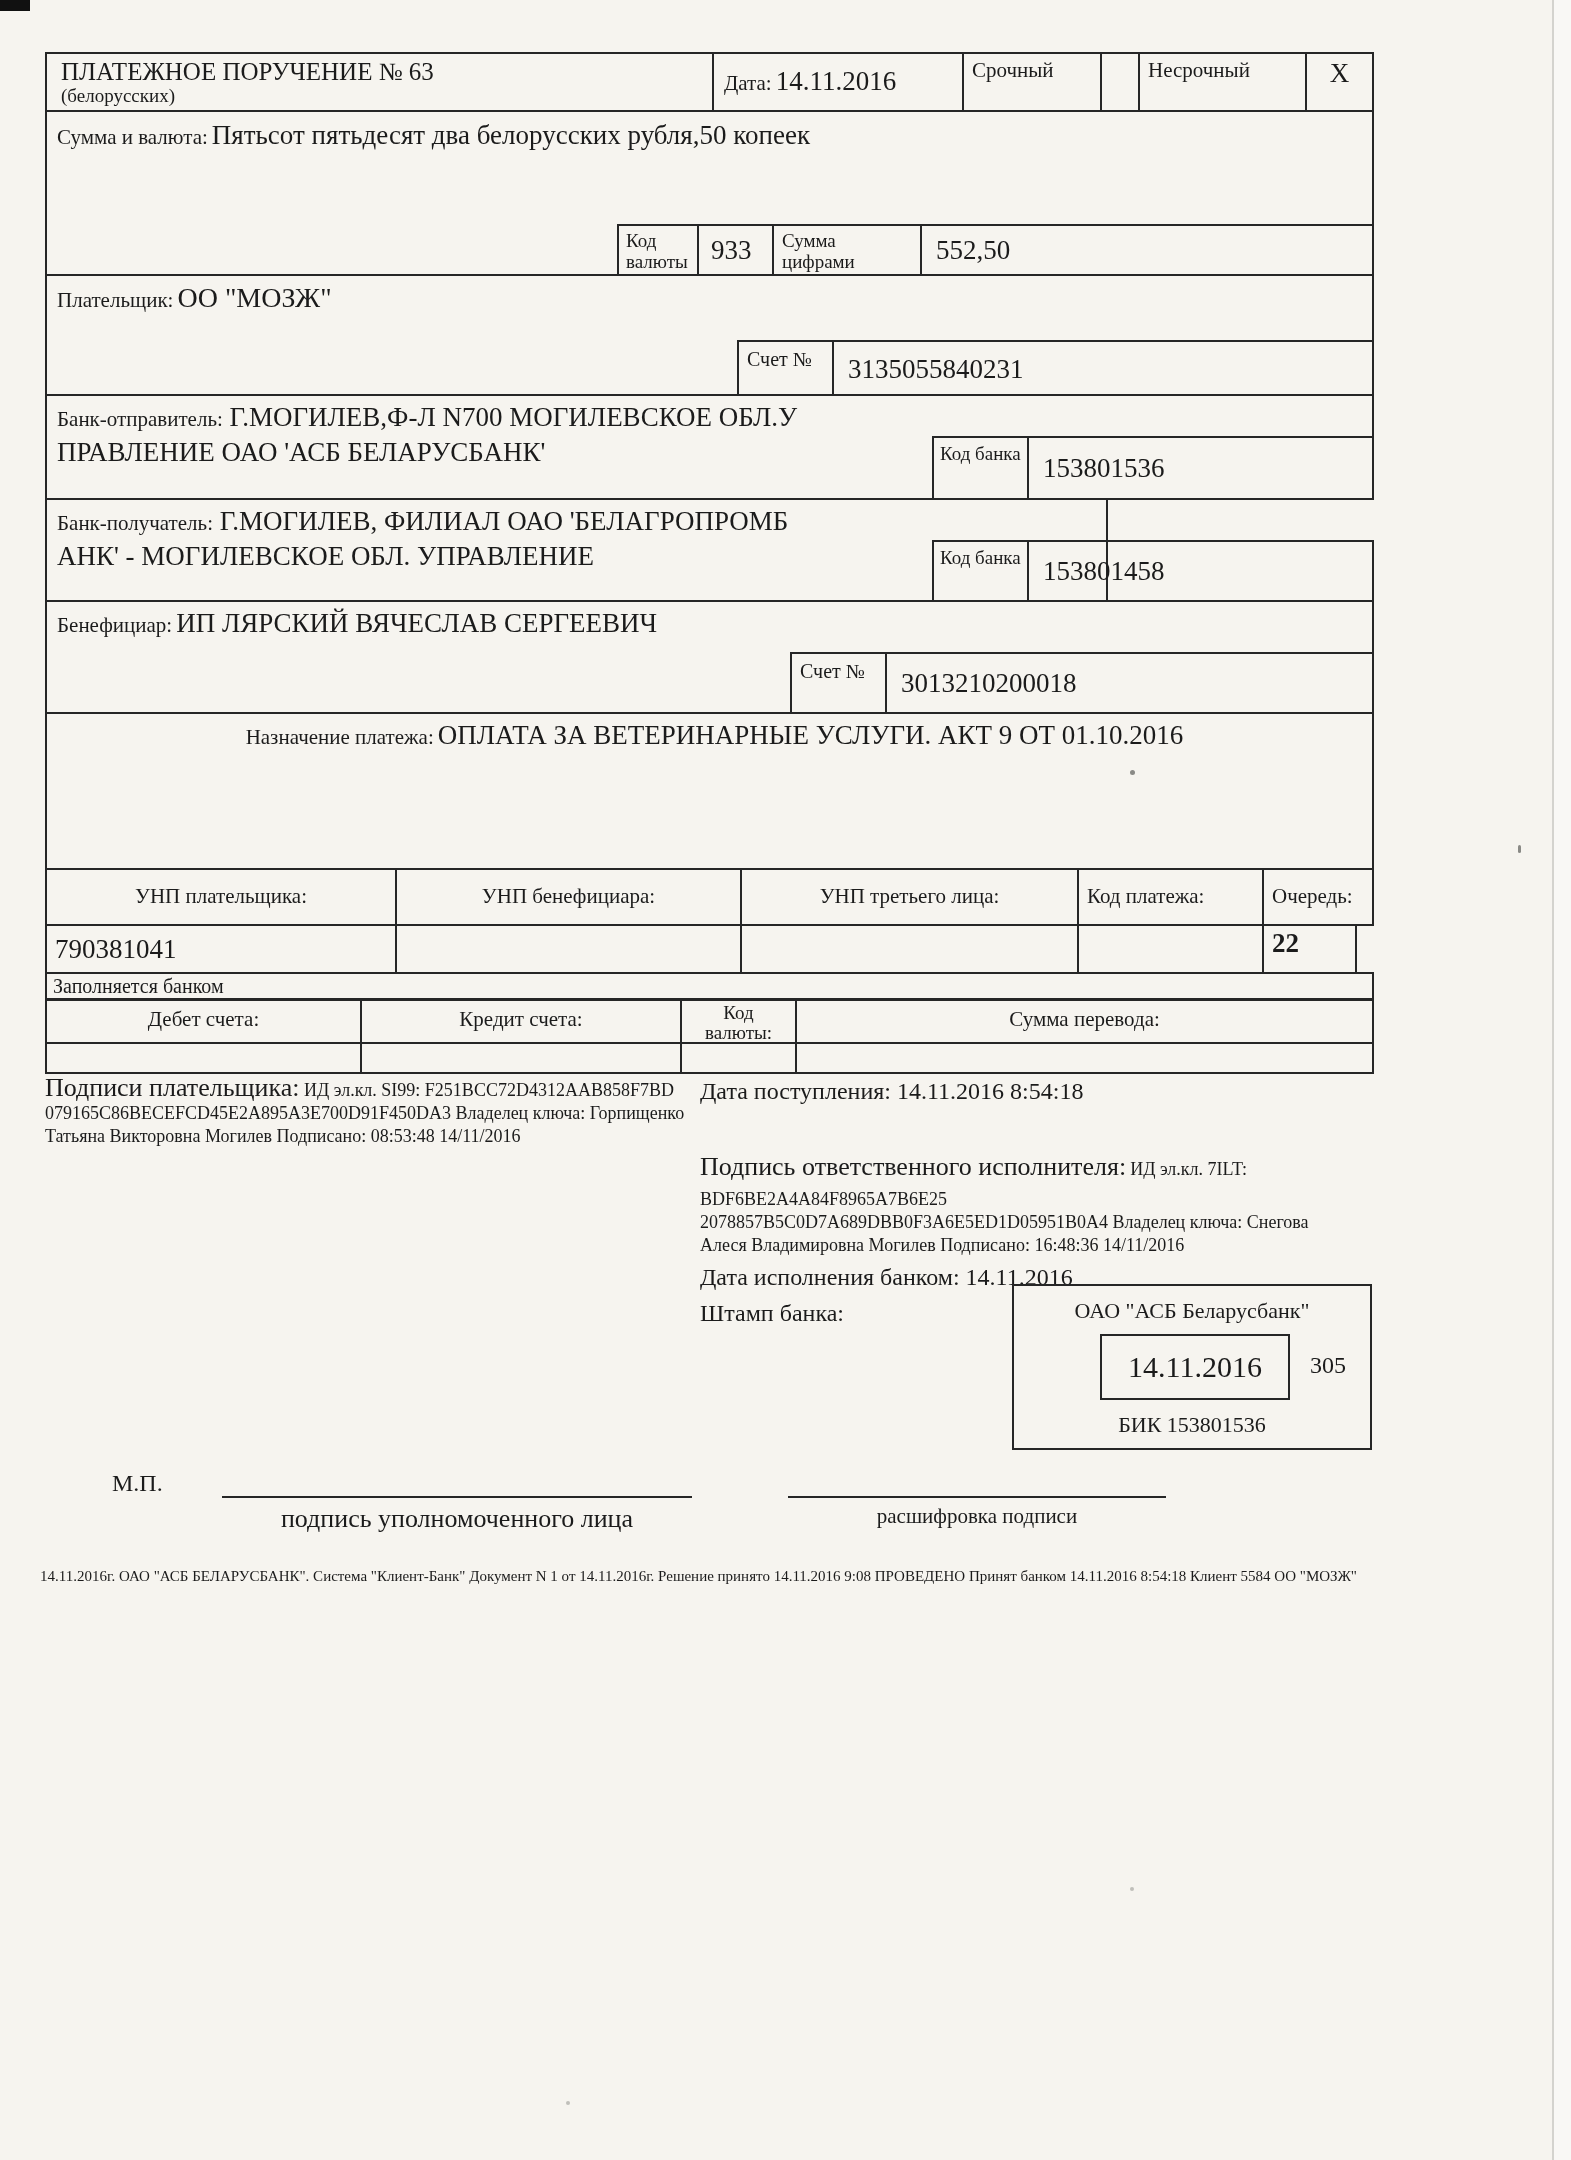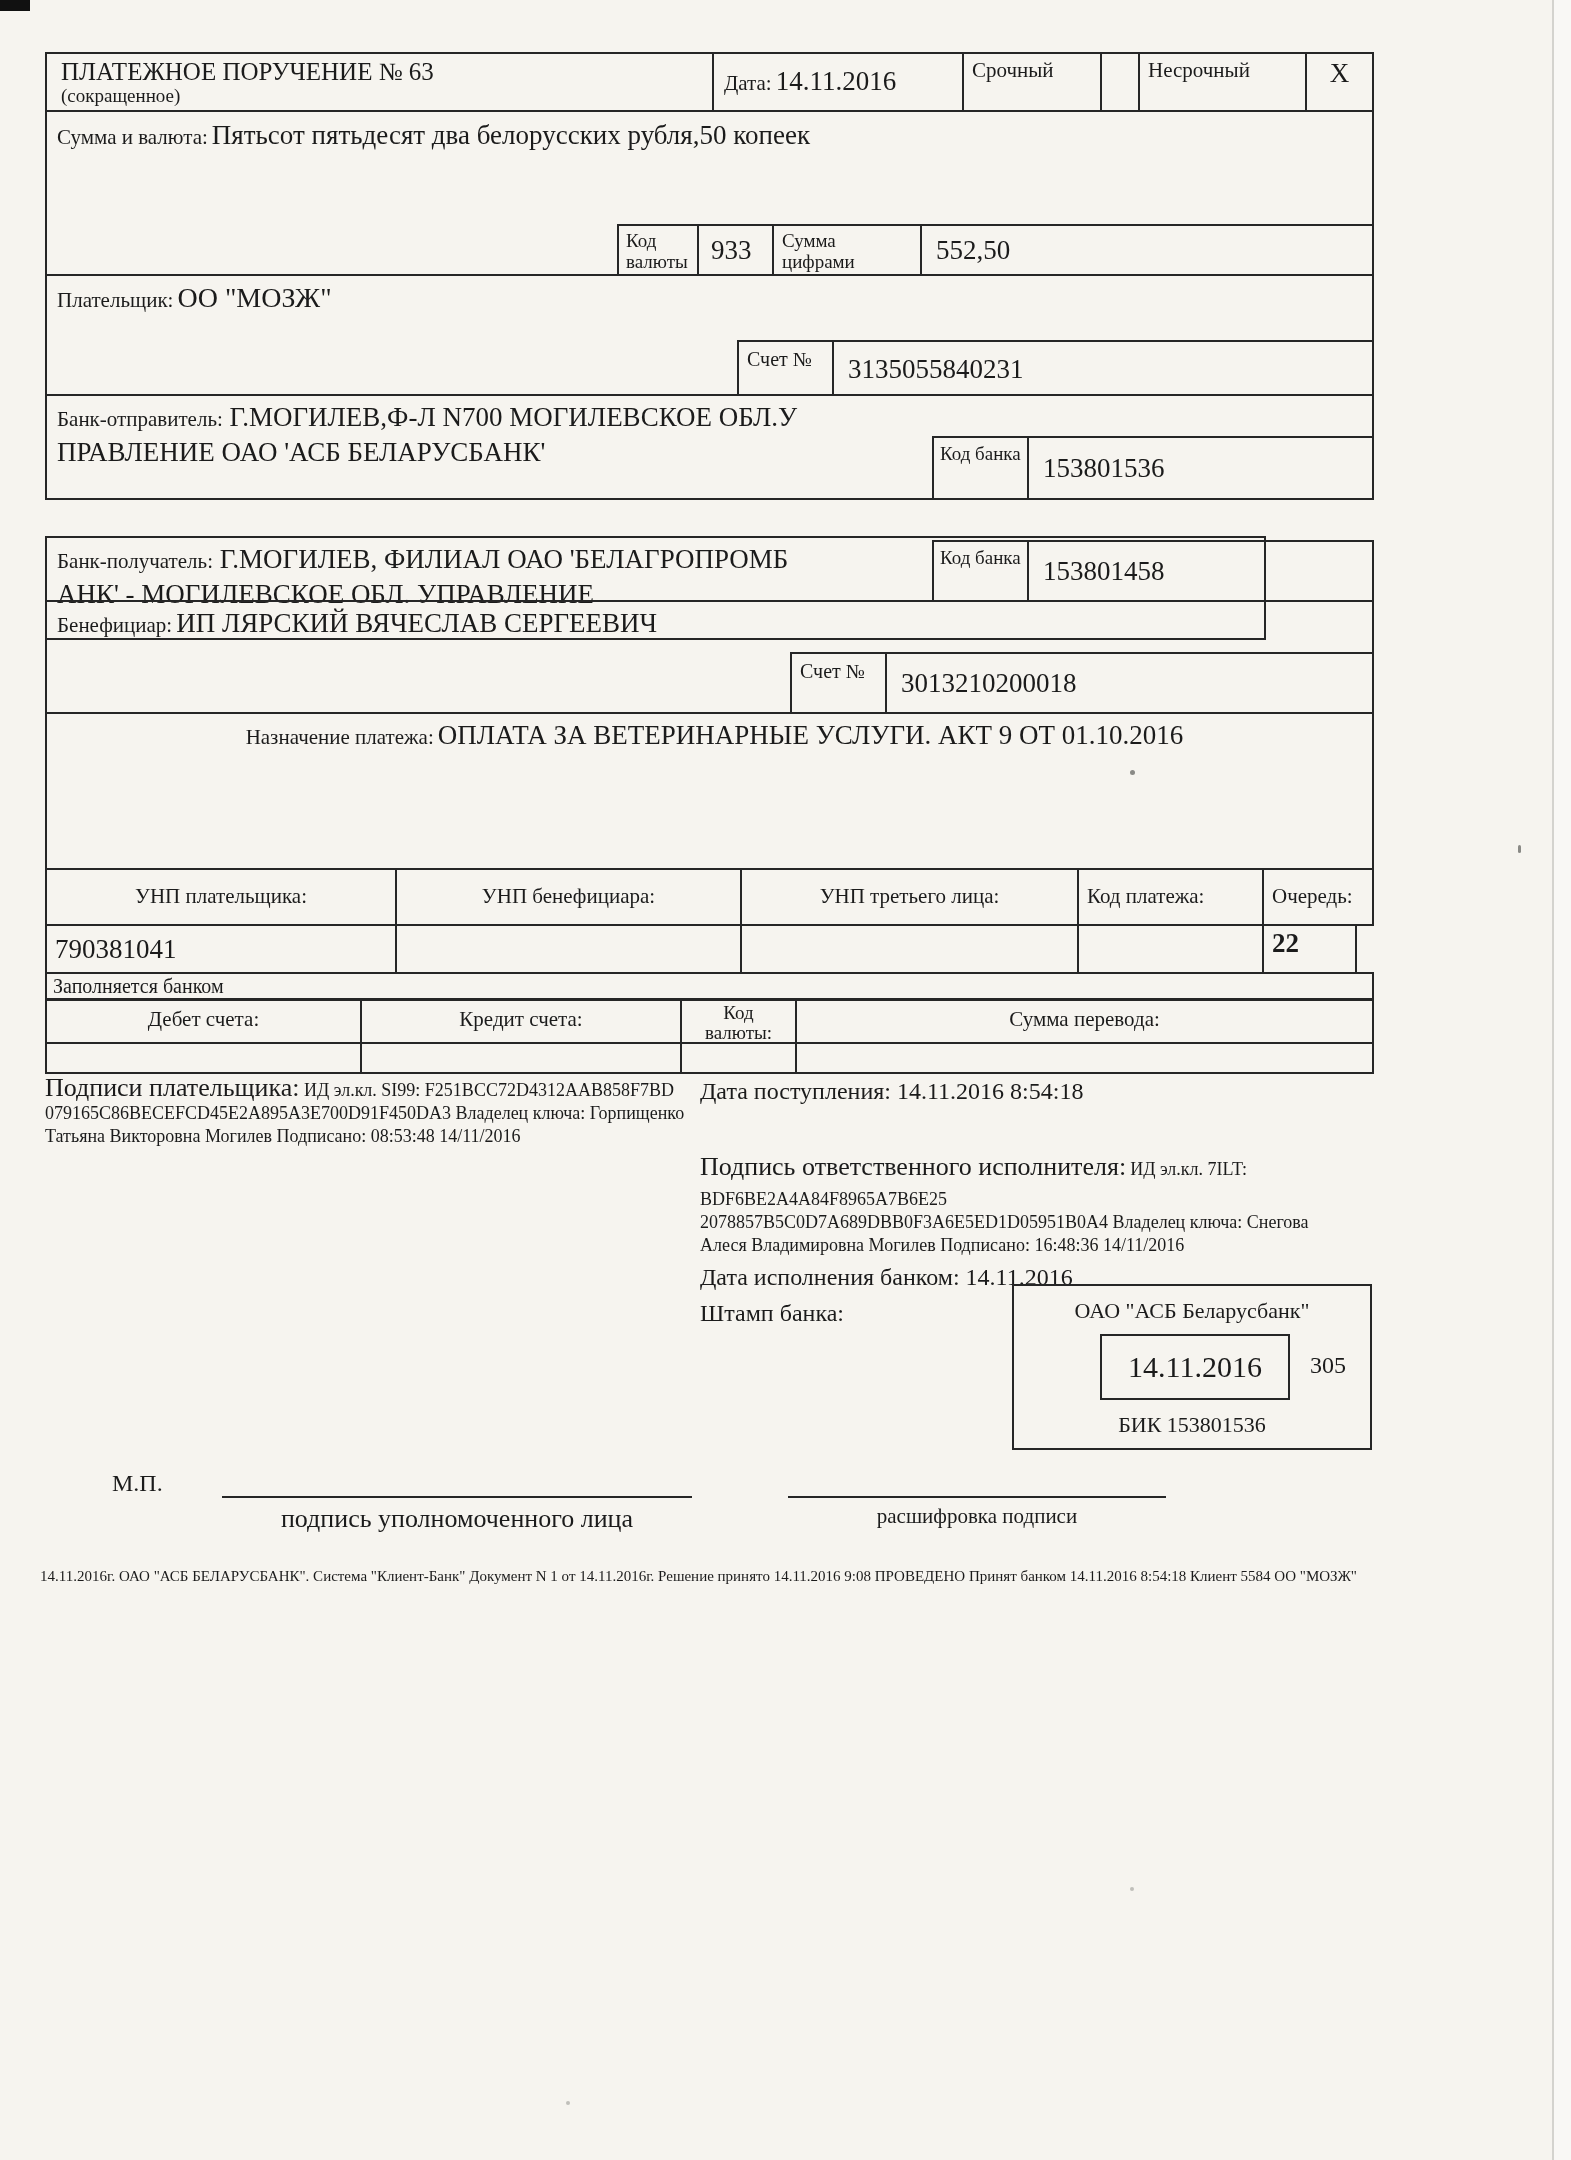--- a/index.html
+++ b/index.html
@@ -39,21 +39,21 @@
   <div class="corner-mark"></div>
   <div class="scan-edge" style="left:1552px;width:2px;background:rgba(60,60,55,0.18);"></div>
   <div class="scan-edge" style="left:1554px;width:17px;background:rgba(255,255,255,0.4);"></div>
   <div class="speck" style="left:1130px;top:770px;width:5px;height:5px;"></div>
   <div class="speck" style="left:1518px;top:845px;width:3px;height:8px;border-radius:2px;"></div>
   <div class="speck" style="left:1130px;top:1887px;width:4px;height:4px;opacity:.5;"></div>
   <div class="speck" style="left:566px;top:2101px;width:4px;height:4px;opacity:.5;"></div>
 
   <div class="cell" style="left:45px;top:52px;width:669px;height:60px;padding:4px 0 0 14px;">
     <div style="font-size:25px;line-height:28px;">ПЛАТЕЖНОЕ ПОРУЧЕНИЕ № 63</div>
-    <div style="font-size:19px;line-height:20px;">(сокращенное)</div>
+    <div style="font-size:19px;line-height:20px;">(белорусских)</div>
   </div>
   <div class="cell" style="left:712px;top:52px;width:252px;height:60px;padding:12px 0 0 10px;">
     <span class="lbl">Дата:</span>
     <span class="val">14.11.2016</span>
   </div>
   <div class="cell" style="left:962px;top:52px;width:140px;height:60px;padding:4px 0 0 8px;">
     <span class="lbl">Срочный</span>
   </div>
   <div class="cell" style="left:1100px;top:52px;width:40px;height:60px;"></div>
   <div class="cell" style="left:1138px;top:52px;width:169px;height:60px;padding:4px 0 0 8px;">
@@ -98,21 +98,21 @@
       <span>ПРАВЛЕНИЕ ОАО 'АСБ БЕЛАРУСБАНК'</span>
     </div>
   </div>
   <div class="cell lbl-sm" style="left:932px;top:436px;width:97px;height:64px;padding:5px 0 0 6px;">
     <span>Код банка</span>
   </div>
   <div class="cell val" style="left:1027px;top:436px;width:347px;height:64px;padding:15px 0 0 14px;">
     <span>153801536</span>
   </div>
 
-  <div class="cell" style="left:45px;top:498px;width:1221px;height:104px;padding:5px 0 0 10px;margin-top:38px;">
+  <div class="cell" style="left:45px;top:498px;width:1063px;height:104px;padding:5px 0 0 10px;">
     <div style="font-size:27px;line-height:33px;">
       <span class="lbl">Банк-получатель:</span>
       <span>Г.МОГИЛЕВ, ФИЛИАЛ ОАО 'БЕЛАГРОПРОМБ</span><br>
       <span>АНК' - МОГИЛЕВСКОЕ ОБЛ. УПРАВЛЕНИЕ</span>
     </div>
   </div>
   <div class="cell lbl-sm" style="left:932px;top:540px;width:97px;height:62px;padding:5px 0 0 6px;">
     <span>Код банка</span>
   </div>
   <div class="cell val" style="left:1027px;top:540px;width:347px;height:62px;padding:14px 0 0 14px;">

